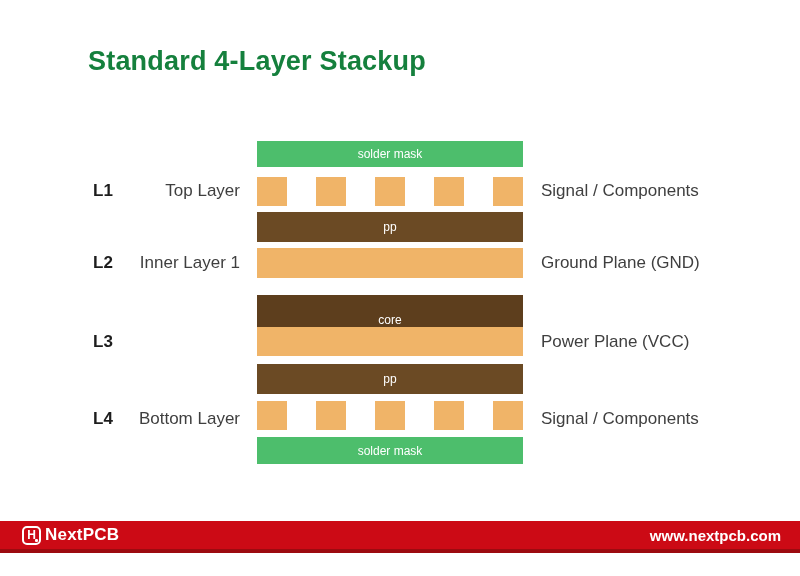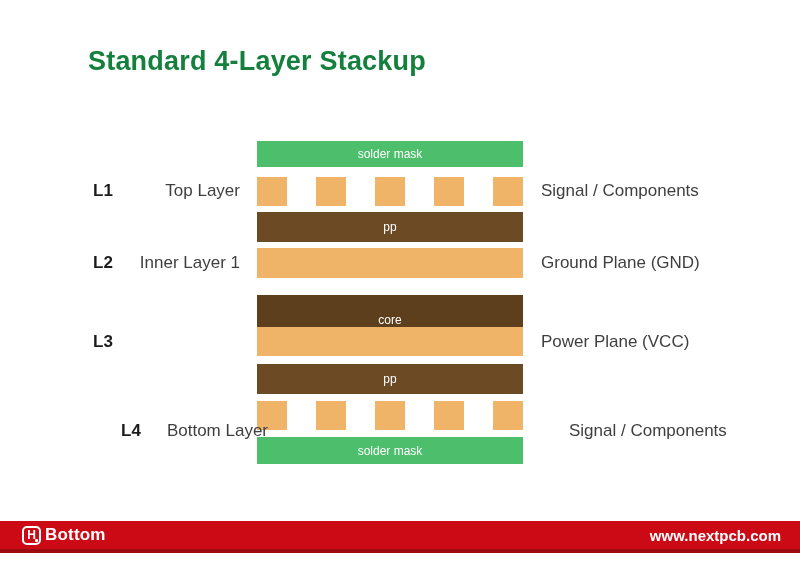--- a/index.html
+++ b/index.html
@@ -46,21 +46,21 @@
     display:flex;justify-content:space-between;align-items:center;
     font-size:17px;height:22px;
   }
   .left-label .lnum{font-weight:700;color:#1d1d1d;}
   .left-label .lname{color:#3f3f3f;}
   .right-label{
     position:absolute;left:541px;height:22px;
     display:flex;align-items:center;
     font-size:17px;color:#3f3f3f;white-space:nowrap;
   }
-  .row-1{top:180px;} .row-2{top:252px;} .row-3{top:331px;text-align:right;} .row-4{top:420px;margin-left:28px;}
+  .row-1{top:180px;} .row-2{top:252px;} .row-3{top:331px;text-align:right;} .row-4{top:408px;}
   
   .footer-bar{
     position:absolute;left:0;top:521px;width:800px;height:28px;
     background:var(--red);
     display:flex;align-items:center;
   }
   .footer-edge{
     position:absolute;left:0;top:549px;width:800px;height:4px;
     background:var(--red_dark);
   }
@@ -155,19 +155,19 @@
   <div class="right-label row-2">Ground Plane (GND)</div>
   <div class="right-label row-3">Power Plane (VCC)</div>
   <div class="right-label row-4">Signal / Components</div>
 
   <div class="footer-bar">
     <div class="brand">
       <span class="brand-icon">
         <span>H</span>
         <span class="dot"></span>
       </span>
-      <span class="brand-name">Bottom</span>
+      <span class="brand-name">NextPCB</span>
     </div>
     <div class="website">www.nextpcb.com</div>
   </div>
   <div class="footer-edge"></div>
 
 </div>
 
 </body></html>

